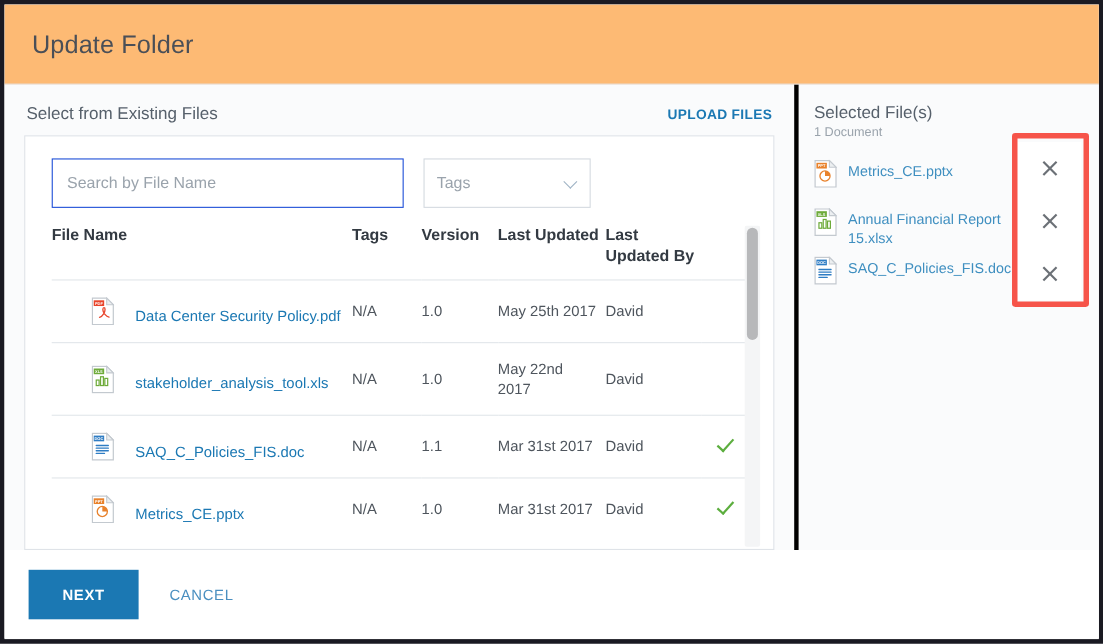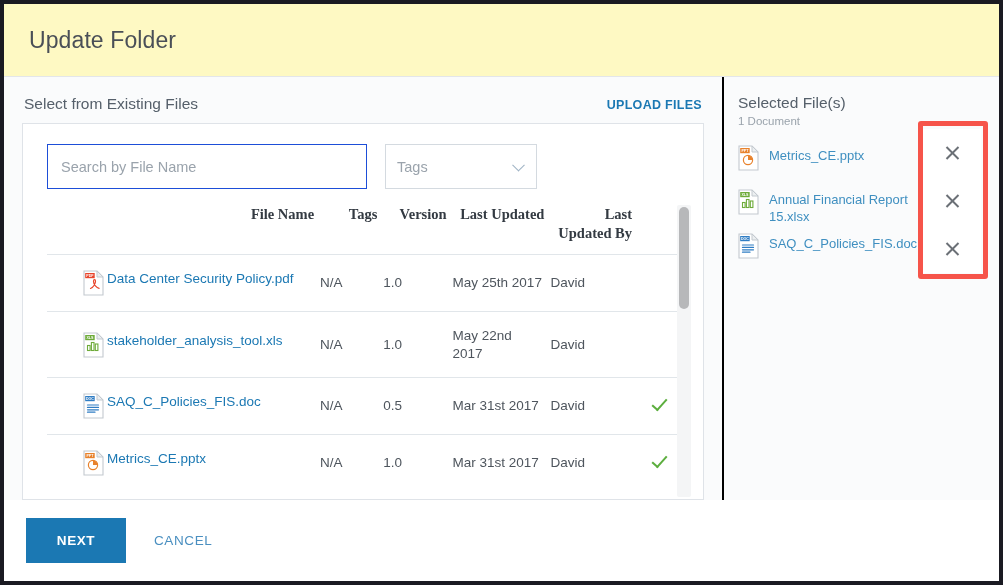--- a/index.html
+++ b/index.html
@@ -16,21 +16,21 @@
     position: absolute;
     left: 4px; top: 4px;
     width: 995px; height: 577px;
     background: #ffffff;
     overflow: hidden;
   }
 
   
   .titlebar {
     height: 73px;
-    background: #fef9c3;
+    background: #fdba74;
     border-bottom: 1px solid #e3e6ea;
     display: flex;
     align-items: center;
     padding-left: 25px;
   }
   .titlebar .title {
     font-size: 23px;
     color: #4a4f57;
     font-weight: 400;
     letter-spacing: .1px;
@@ -121,45 +121,44 @@
     padding: 0 10px 0 24px;
     height: 300px;
     overflow: hidden;
   }
   table.files {
     width: 640px;
     border-collapse: collapse;
     table-layout: fixed;
   }
   table.files th {
-    text-align: right;
+    text-align: left;
     font-size: 14.5px;
     color: #333a42;
     font-weight: bold;
     vertical-align: top;
     padding: 0 6px 12px 0;
     line-height: 1.28;
-    font-family: Liberation Serif, serif;
   }
   table.files td {
     font-size: 13.5px;
     color: #4e555d;
     border-top: 1px solid #e1e6ea;
     padding: 15px 6px 15px 0;
     vertical-align: middle;
     line-height: 1.3;
   }
   .c-name   { width: 268px; }
   .c-tags   { width: 62px; }
   .c-ver    { width: 68px; }
   .c-upd    { width: 96px; }
   .c-by     { width: 86px; margin-top: 26px; }
   .c-chk    { width: 48px; text-align: center; }
 
-  .fname-cell { display: flex; align-items: flex-start; gap: 3px; padding-left: 36px; }
+  .fname-cell { display: flex; align-items: flex-end; gap: 19px; padding-left: 36px; }
   .flink {
     color: #1b78b3;
     font-size: 13.5px;
     text-decoration: none;
     cursor: pointer;
   }
 
   
   .ficon { width: 21px; height: 26px; flex: 0 0 21px; position: relative; display:block; }
 
@@ -184,21 +183,21 @@
     position: absolute;
     left: 2px; top: 2px;
     width: 10px; height: 102px;
     background: #b7b8ba;
     border-radius: 5px;
   }
 
   
   .right-pane {
     width: 277px;
-    border-left: 2px solid #000000;
+    border-left: 4px solid #000000;
     padding: 17px 0 0 14px;
     position: relative;
   }
   .sel-title {
     font-size: 15.5px;
     color: #56606b;
     font-weight: 400;
   }
   .sel-count {
     font-size: 11.5px;
@@ -376,21 +375,21 @@
                             <line x1="4.5" y1="12" x2="15.5" y2="12"></line>
                             <line x1="4.5" y1="14.4" x2="15.5" y2="14.4"></line>
                             <line x1="4.5" y1="16.8" x2="15.5" y2="16.8"></line>
                             <line x1="4.5" y1="19.2" x2="12" y2="19.2"></line>
                           </g>
                         </svg></span>
                       <a class="flink">SAQ_C_Policies_FIS.doc</a>
                     </span>
                   </td>
                   <td class="c-tags">N/A</td>
-                  <td class="c-ver">0.5</td>
+                  <td class="c-ver">1.1</td>
                   <td class="c-upd">Mar 31st 2017</td>
                   <td class="c-by">David</td>
                   <td class="c-chk"><span class="check-mark"></span></td>
                 </tr>
                 <tr>
                   <td class="c-name">
                     <span class="fname-cell">
                       <span class="ficon"><svg viewBox="0 0 21 26" width="21" height="26">
                           <path d="M1 1 h13 l6 6 v18 h-19 z" fill="#ffffff" stroke="#c3c9cf" stroke-width="1.1"></path>
                           <path d="M14 1 l6 6 h-6 z" fill="#eceff1" stroke="#c3c9cf" stroke-width="1"></path>

